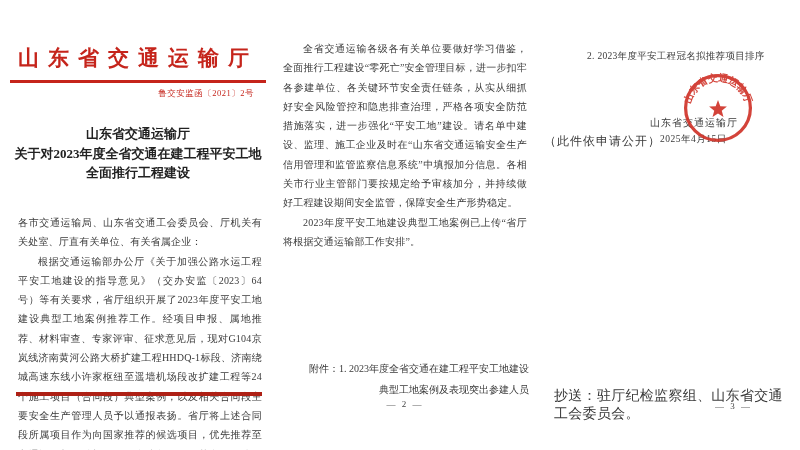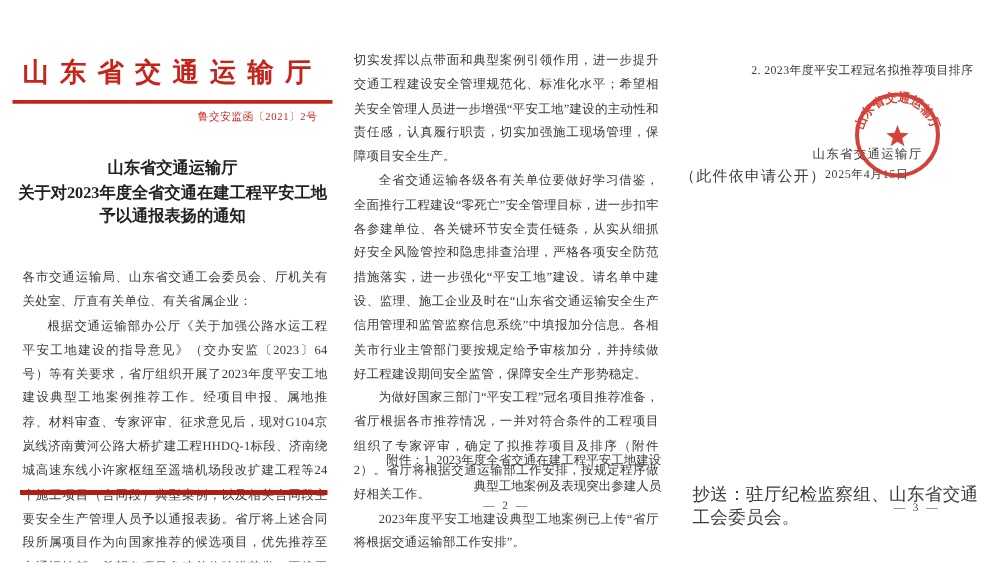--- a/index.html
+++ b/index.html
@@ -35,57 +35,55 @@
   
   .p2body{top:39px;left:2px;right:2px;}
   .attachment{
     position:absolute;top:358px;left:0;right:0;font-size:10px;line-height:21px;
     padding-left:66px;text-indent:-47px;color:#3a3a3a;text-align:right;
   }
   .pagenum{position:absolute;font-size:9px;color:#444;letter-spacing:2px;}
   .pagenum-2{top:399px;left:0;right:0;text-align:center;}
 
   
-  .attachment2{position:absolute;top:50px;left:61px;font-size:9.5px;color:#3a3a3a;letter-spacing:.3px;text-align:right;}
+  .attachment2{position:absolute;top:50px;left:47px;font-size:9.5px;color:#3a3a3a;letter-spacing:.3px;text-align:right;}
   .issuer{position:absolute;top:116px;left:110px;font-size:10px;color:#3a3a3a;letter-spacing:1px;}
   .issue-date{position:absolute;top:133px;left:120px;font-size:9.5px;color:#3a3a3a;letter-spacing:.5px;}
   .disclosure{position:absolute;top:133px;left:4px;font-size:12px;color:#3a3a3a;letter-spacing:1px;}
   .seal{position:absolute;top:72px;left:136px;width:84px;height:72px;opacity:.92;}
   .cc-line{position:absolute;top:387px;left:14px;font-size:14px;color:#3a3a3a;letter-spacing:.3px;}
   .pagenum-3{top:401px;right:40px;}
 </style>
 </head>
 <body>
 
 <div class="canvas">
 
   <div class="page page1">
     <div class="agency">山东省交通运输厅</div>
     <div class="red-rule"></div>
     <div class="docnum">鲁交安监函〔2021〕2号</div>
 
     <div class="doc-title">
       <div>山东省交通运输厅</div>
       <div>关于对2023年度全省交通在建工程平安工地</div>
-      <div>予以通报表扬的通知</div>
+      <div>全面推行工程建设</div>
     </div>
 
     <div class="body-text p1body">
       <p class="noindent">各市交通运输局、山东省交通工会委员会、厅机关有关处室、厅直有关单位、有关省属企业：</p>
       <p class="indent">根据交通运输部办公厅《关于加强公路水运工程平安工地建设的指导意见》（交办安监〔2023〕64号）等有关要求，省厅组织开展了2023年度平安工地建设典型工地案例推荐工作。经项目申报、属地推荐、材料审查、专家评审、征求意见后，现对G104京岚线济南黄河公路大桥扩建工程HHDQ-1标段、济南绕城高速东线小许家枢纽至遥墙机场段改扩建工程等24个施工项目（合同段）典型案例，以及相关合同段主要安全生产管理人员予以通报表扬。省厅将上述合同段所属项目作为向国家推荐的候选项目，优先推荐至交通运输部。希望各项目参建单位珍惜荣誉、再接再厉，</p>
     </div>
 
     <div class="bottom-red-line"></div>
   </div>
 
   <div class="page page2">
     <div class="body-text p2body">
-      <p class="noindent">切实发挥以点带面和典型案例引领作用，进一步提升交通工程建设安全管理规范化、标准化水平；希望相关安全管理人员进一步增强“平安工地”建设的主动性和责任感，认真履行职责，切实加强施工现场管理，保障项目安全生产。</p>
       <p class="indent">全省交通运输各级各有关单位要做好学习借鉴，全面推行工程建设“零死亡”安全管理目标，进一步扣牢各参建单位、各关键环节安全责任链条，从实从细抓好安全风险管控和隐患排查治理，严格各项安全防范措施落实，进一步强化“平安工地”建设。请名单中建设、监理、施工企业及时在“山东省交通运输安全生产信用管理和监管监察信息系统”中填报加分信息。各相关市行业主管部门要按规定给予审核加分，并持续做好工程建设期间安全监管，保障安全生产形势稳定。</p>
-      <p class="indent">为做好国家三部门“平安工程”冠名项目推荐准备，省厅根据各市推荐情况，一并对符合条件的工程项目组织了专家评审，确定了拟推荐项目及排序（附件2）。省厅将根据交通运输部工作安排，按规定程序做好相关工作。</p>
       <p class="indent">2023年度平安工地建设典型工地案例已上传“省厅将根据交通运输部工作安排”。</p>
     </div>
 
     <div class="attachment">附件：1. 2023年度全省交通在建工程平安工地建设典型工地案例及表现突出参建人员</div>
 
     <div class="pagenum pagenum-2">— 2 —</div>
   </div>
 
   <div class="page page3">
     <div class="attachment2">2. 2023年度平安工程冠名拟推荐项目排序</div>

